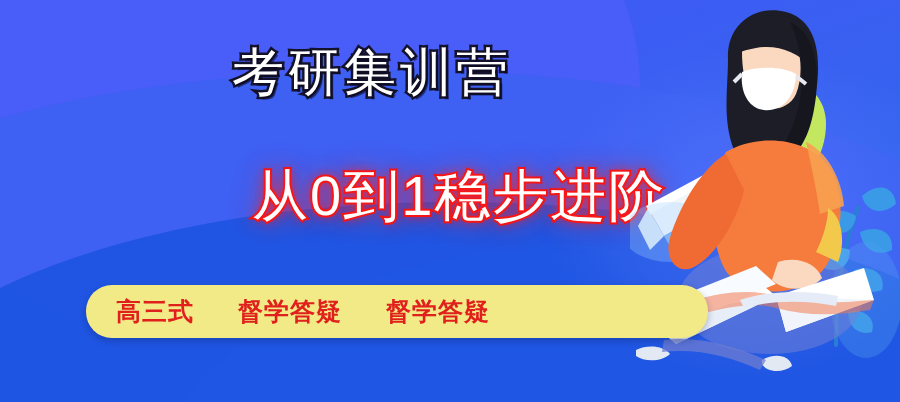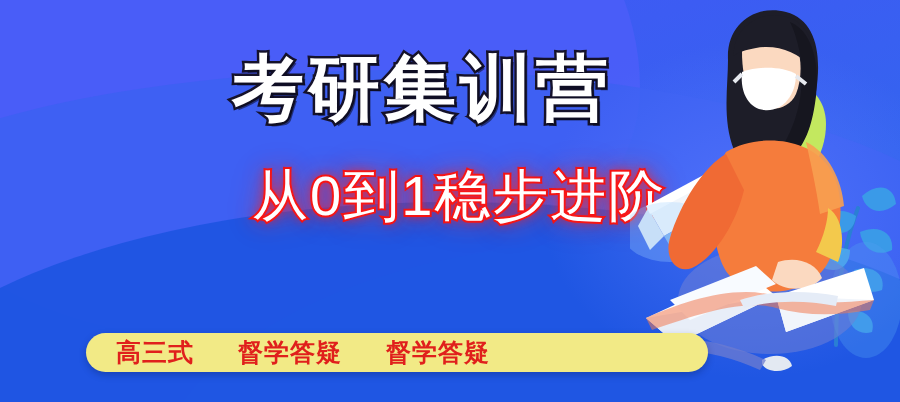--- a/index.html
+++ b/index.html
@@ -56,24 +56,24 @@
   .glow-right {
     position: absolute;
     right: -60px; top: 40px;
     width: 420px; height: 340px;
     background: radial-gradient(ellipse at center, rgba(95,125,255,.55) 0%, rgba(70,100,250,0) 70%);
   }
 
   
   .title {
     position: absolute;
-    left: 232px; top: 52px;
-    font-size: 72px;
+    left: 232px; top: 46px;
+    font-size: 52px;
     line-height: 1;
-    font-weight: 700;
+    font-weight: 400;
     letter-spacing: 4px;
     color: #ffffff;
     -webkit-text-stroke: 5px #15122b;
     paint-order: stroke fill;
     text-shadow:
       3px 3px 0 rgba(10,10,30,.55);
     white-space: nowrap;
   }
 
   .subtitle {
@@ -90,32 +90,31 @@
       0 0 10px rgba(255,25,25,.95),
       0 0 20px rgba(255,35,35,.75),
       0 0 32px rgba(255,45,45,.45);
     white-space: nowrap;
   }
 
   
   .pill {
     position: absolute;
     left: 86px; top: 285px;
-    width: 622px; height: 39px;
+    width: 622px; height: 53px;
     background: #f2ea86;
     border-radius: 26px;
     box-shadow: 0 3px 7px rgba(8,20,70,.28);
     display: flex;
     align-items: center;
     justify-content: flex-start;
     gap: 44px;
     padding-left: 30px;
     box-sizing: border-box;
     z-index: 4;
-    margin-top: 48px;
   }
   .pill-tag {
     color: #e0201c;
     font-size: 25px;
     font-weight: 700;
     letter-spacing: 1px;
     white-space: nowrap;
   }
 
   

